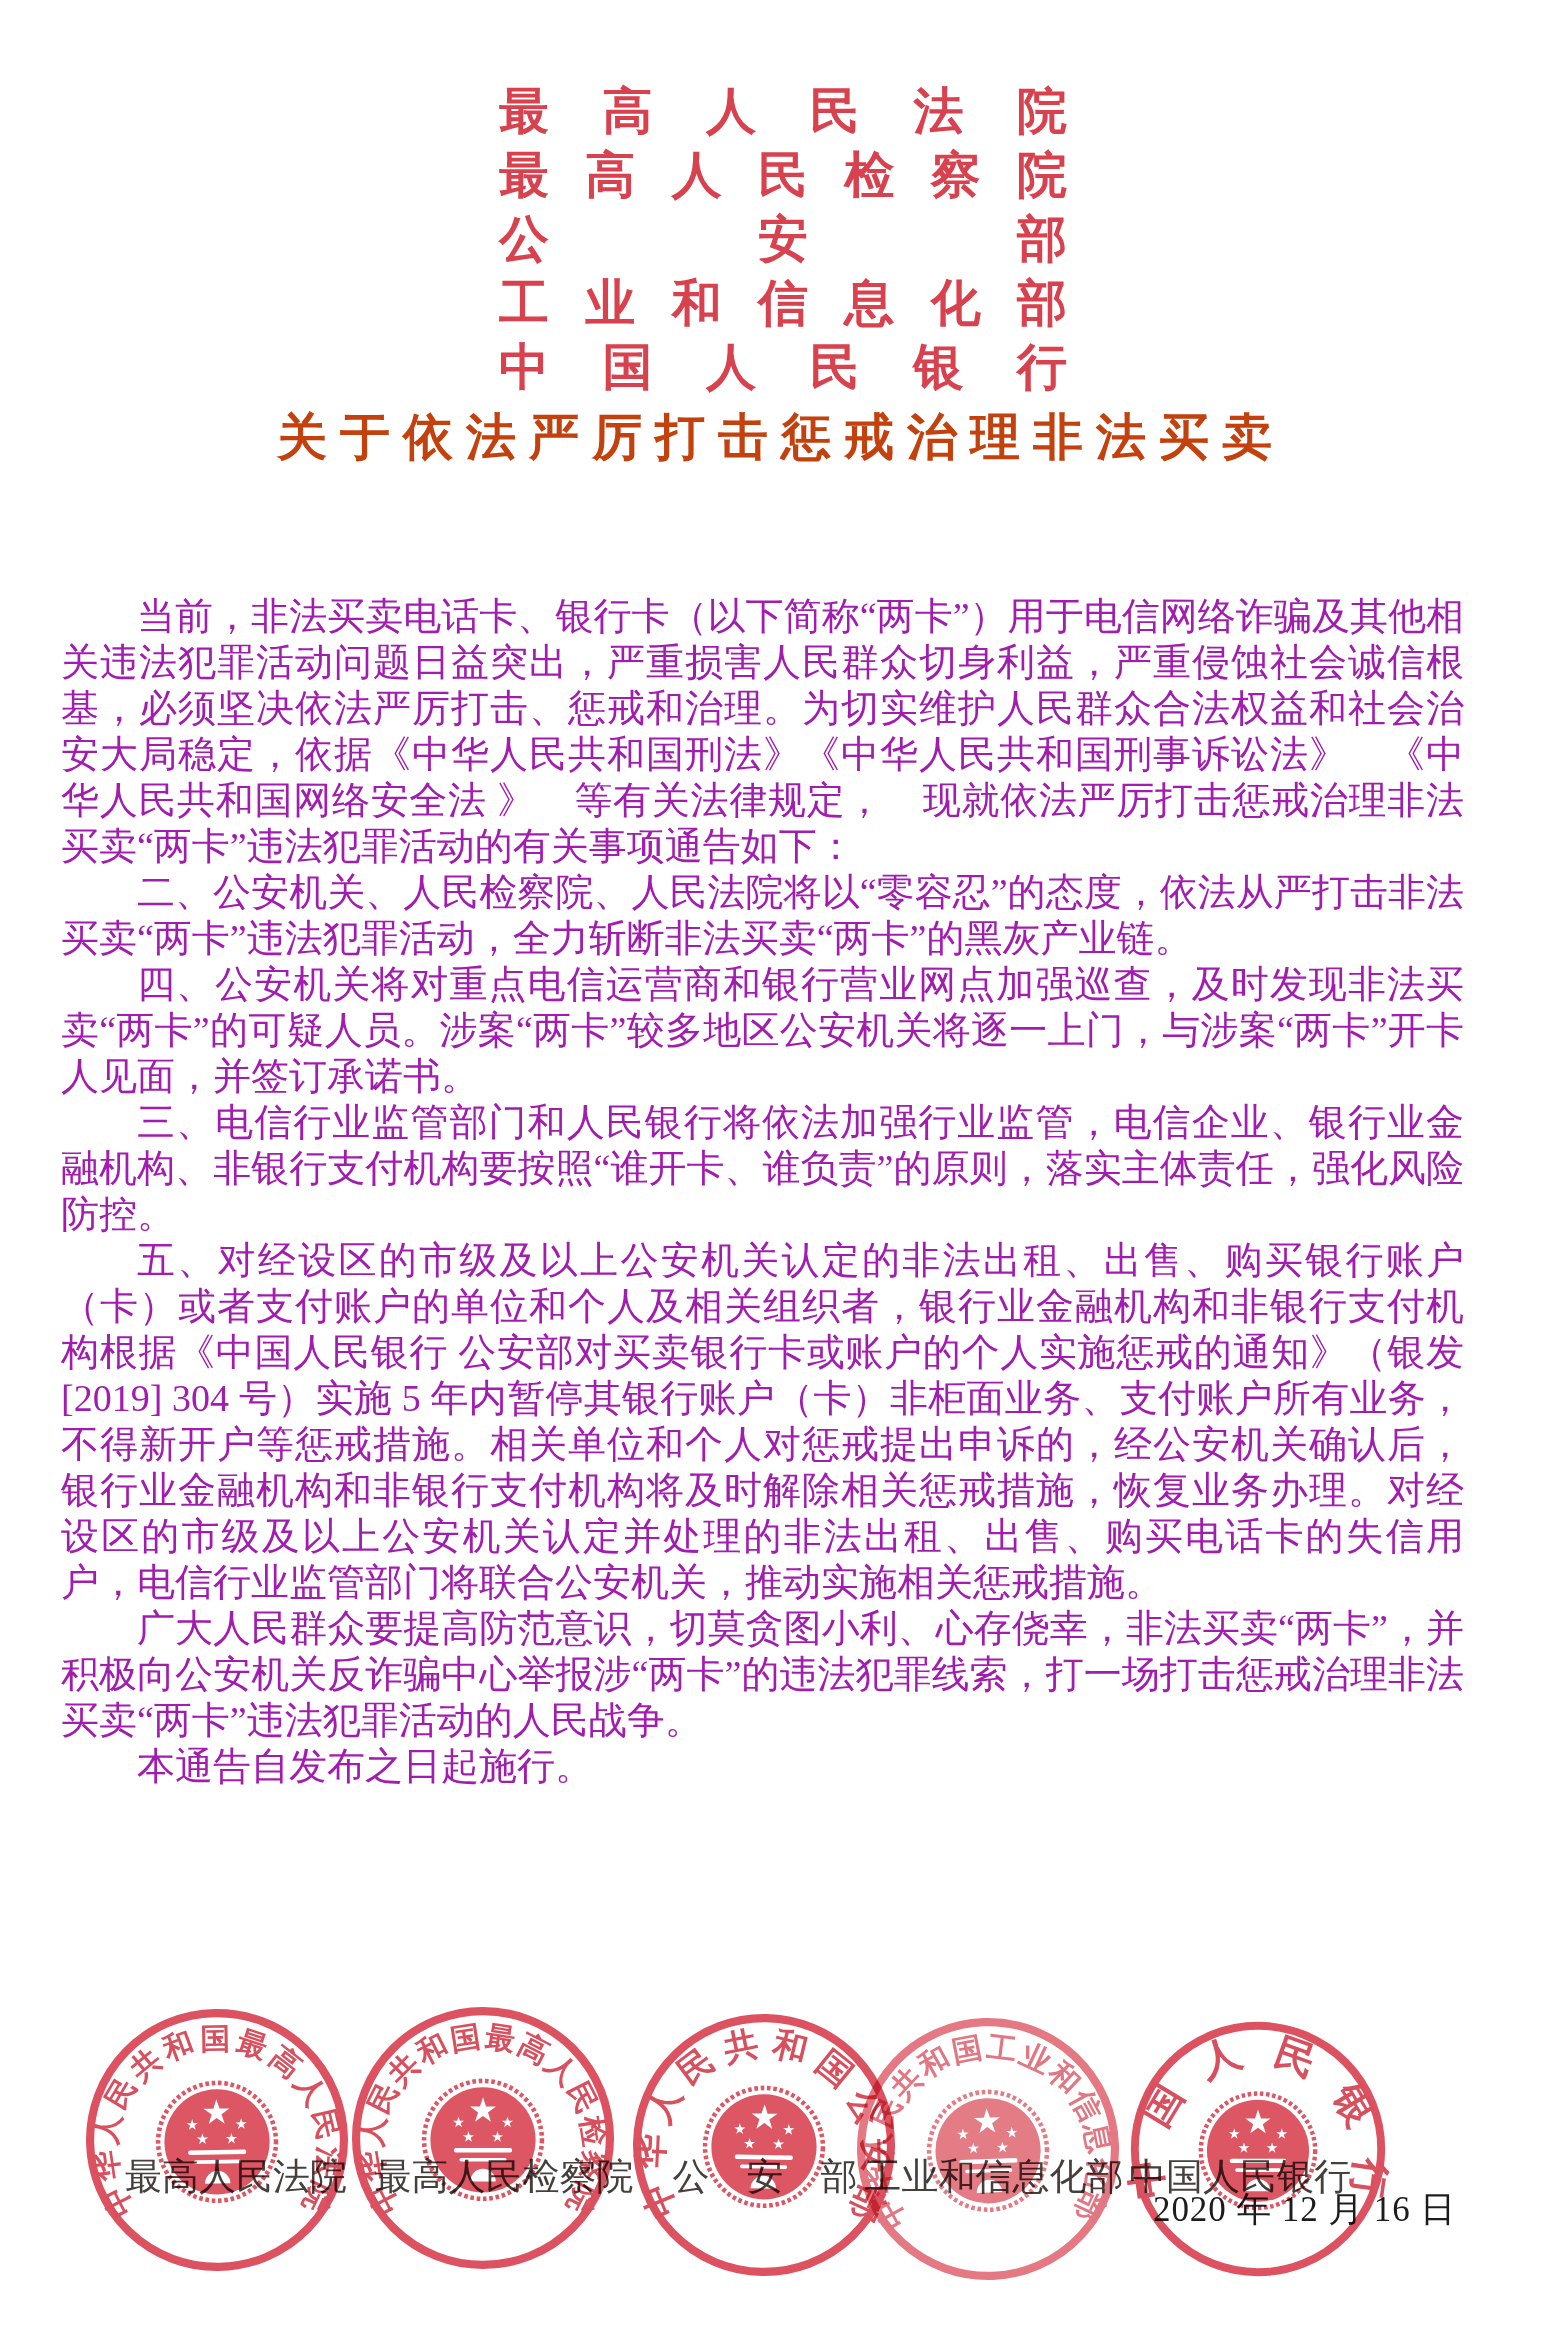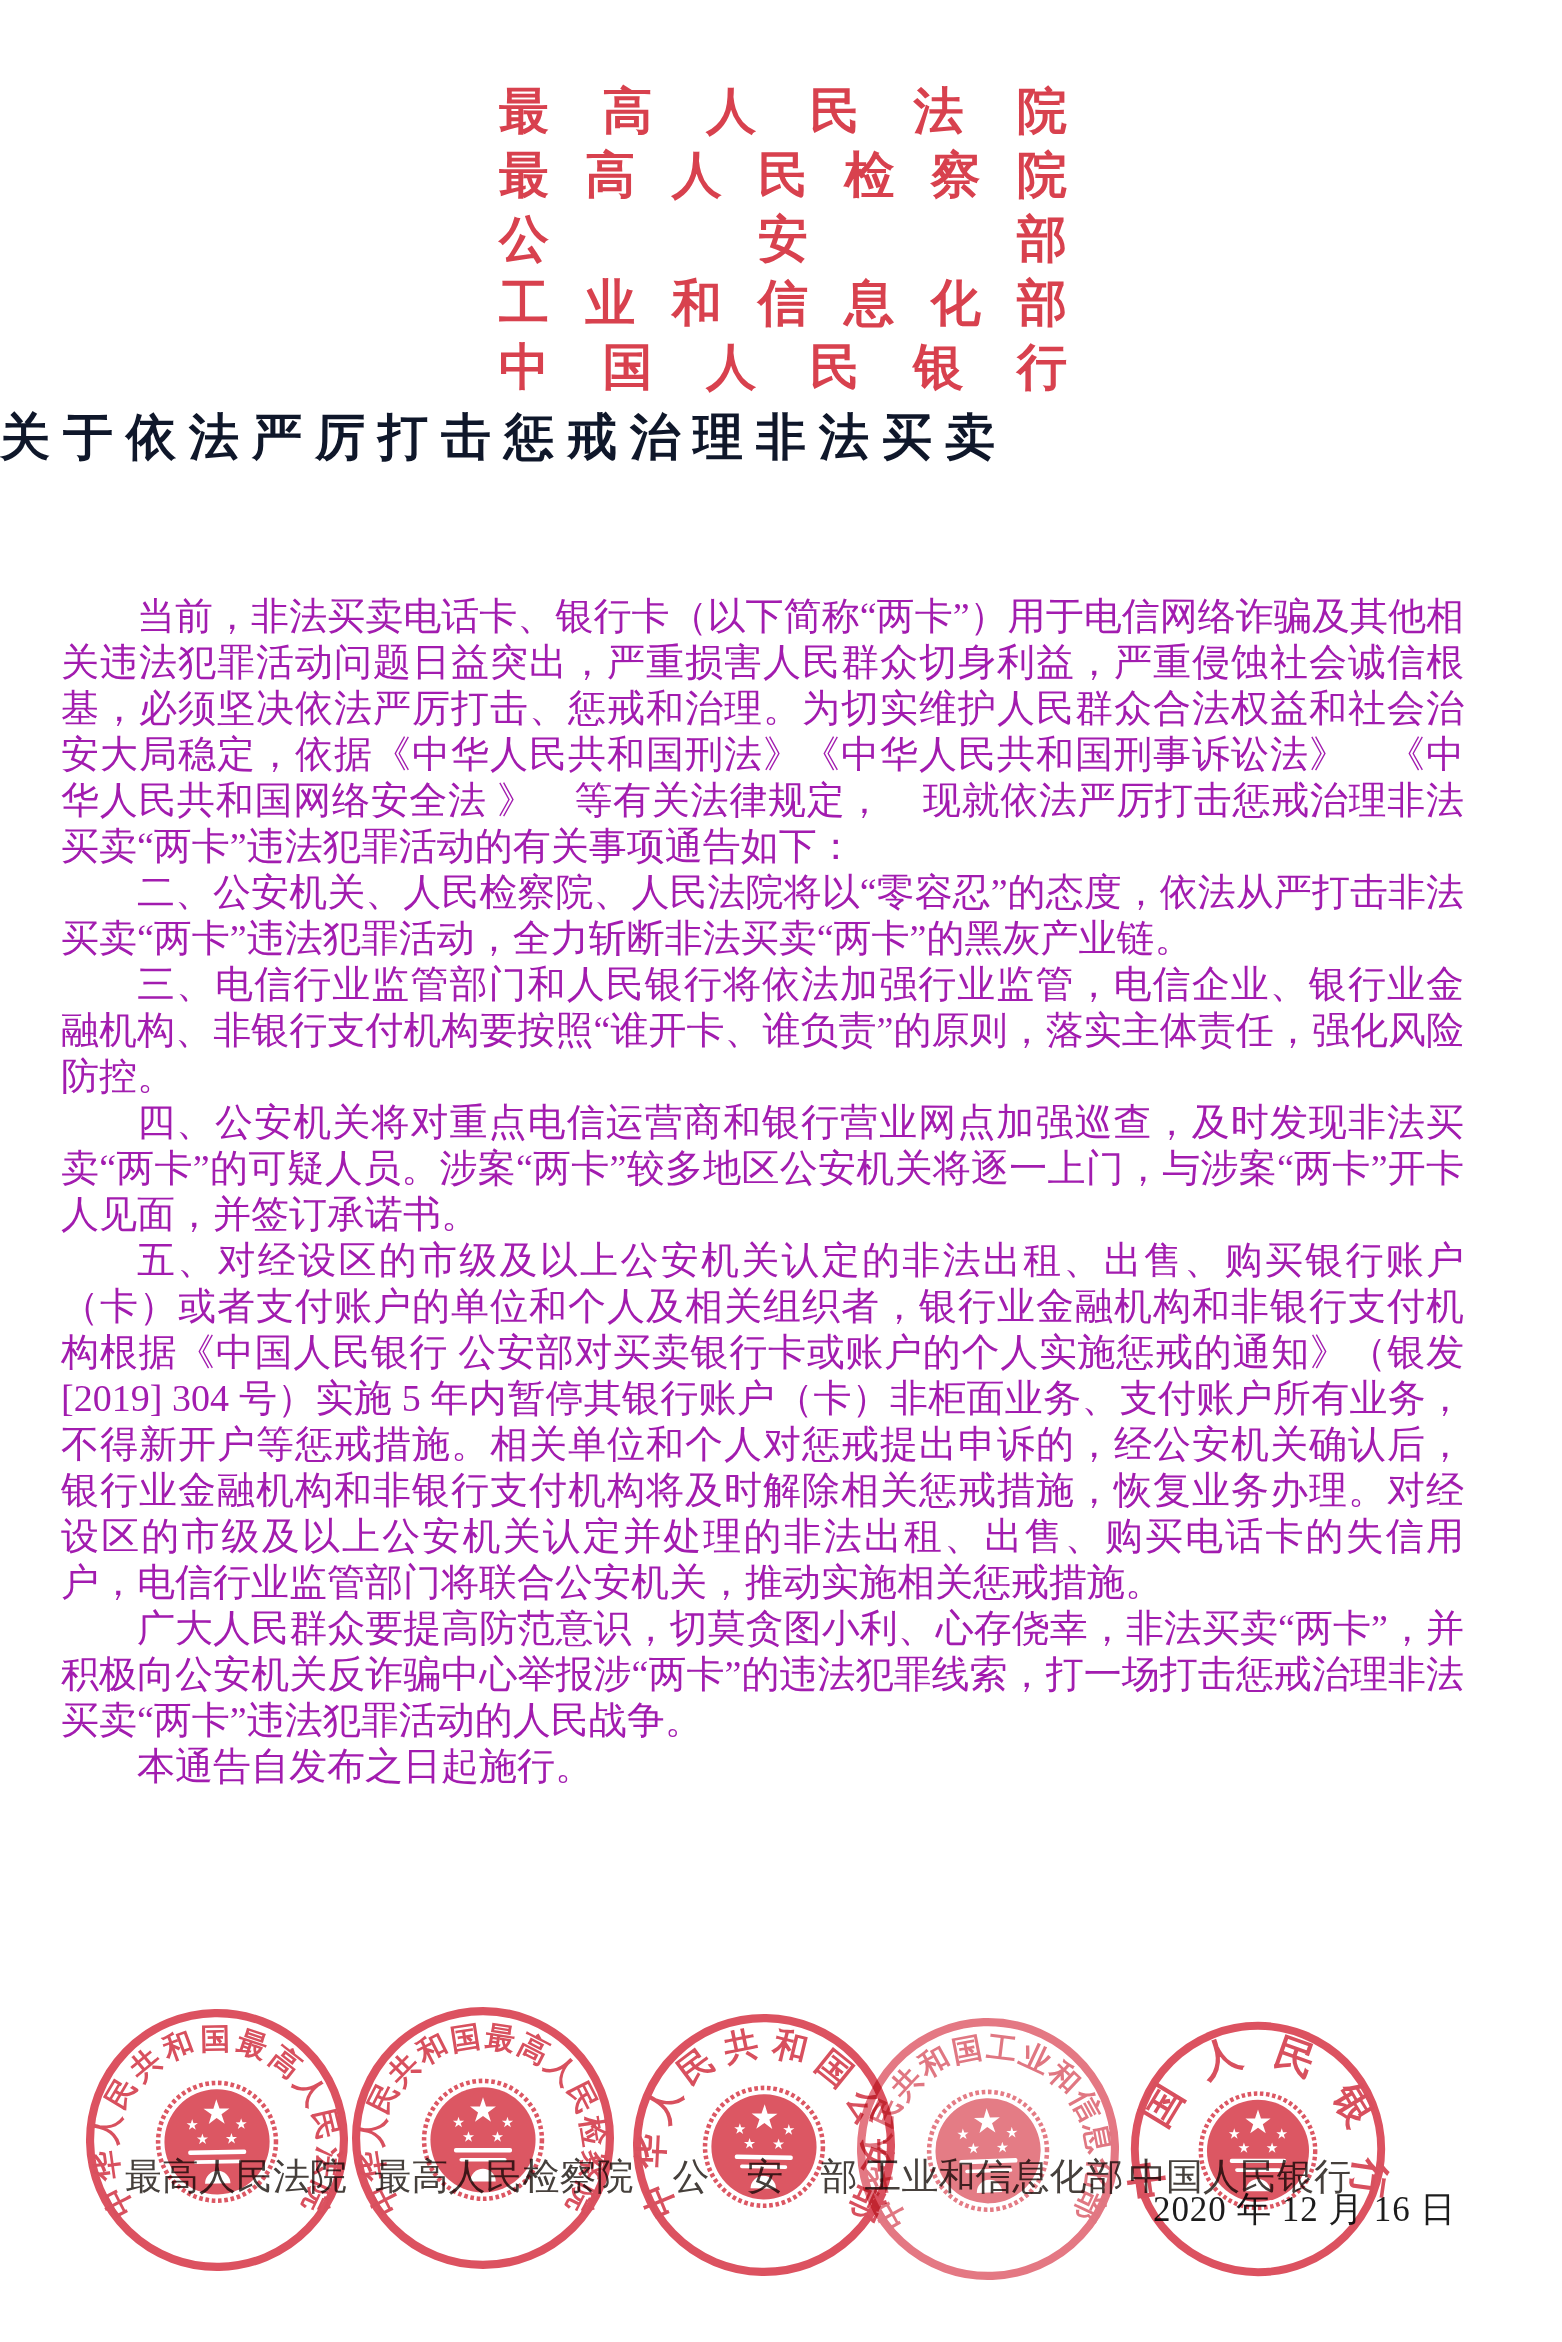--- a/index.html
+++ b/index.html
@@ -12,21 +12,21 @@
   }
   
   .agency-header{position:absolute;left:499px;top:79px;width:568px}
   .agency-line{
     display:flex;justify-content:space-between;
     height:64px;line-height:64px;
     font-size:50px;font-weight:bold;color:#d8414e;
   }
   .agency-line .jchar{display:block}
   
-  .doc-title{position:absolute;left:0;top:404px;width:1562px;color:#0f172a}
+  .doc-title{position:absolute;left:0;top:404px;width:1562px;text-align:center;color:#c2410c}
   .title-line{display:block;font-size:50px;font-weight:bold;letter-spacing:13px;line-height:66px;white-space:nowrap}
   
   .doc-body{position:absolute;left:61px;top:593px;width:1403px;color:#a21caf}
   .para{
     font-size:38px;line-height:46px;
     text-align:justify;text-justify:inter-ideograph;
     text-indent:2em;
   }
   
   .seal-area{position:absolute;left:0;top:2002px;width:1562px;height:341px}
@@ -104,22 +104,22 @@
     </div>
 </header>
 
 <h1 class="doc-title">
   <span class="title-line">关于依法严厉打击惩戒治理非法买卖</span>
 </h1>
 
 <main class="doc-body">
     <p class="para">当前，非法买卖电话卡、银行卡（以下简称“两卡”）用于电信网络诈骗及其他相关违法犯罪活动问题日益突出，严重损害人民群众切身利益，严重侵蚀社会诚信根基，必须坚决依法严厉打击、惩戒和治理。为切实维护人民群众合法权益和社会治安大局稳定，依据《中华人民共和国刑法》《中华人民共和国刑事诉讼法》　《中华人民共和国网络安全法 》　等有关法律规定，　现就依法严厉打击惩戒治理非法买卖“两卡”违法犯罪活动的有关事项通告如下：</p>
     <p class="para">二、公安机关、人民检察院、人民法院将以“零容忍”的态度，依法从严打击非法买卖“两卡”违法犯罪活动，全力斩断非法买卖“两卡”的黑灰产业链。</p>
+    <p class="para">四、公安机关将对重点电信运营商和银行营业网点加强巡查，及时发现非法买卖“两卡”的可疑人员。涉案“两卡”较多地区公安机关将逐一上门，与涉案“两卡”开卡人见面，并签订承诺书。</p>
     <p class="para">三、电信行业监管部门和人民银行将依法加强行业监管，电信企业、银行业金融机构、非银行支付机构要按照“谁开卡、谁负责”的原则，落实主体责任，强化风险防控。</p>
-    <p class="para">四、公安机关将对重点电信运营商和银行营业网点加强巡查，及时发现非法买卖“两卡”的可疑人员。涉案“两卡”较多地区公安机关将逐一上门，与涉案“两卡”开卡人见面，并签订承诺书。</p>
     <p class="para">五、对经设区的市级及以上公安机关认定的非法出租、出售、购买银行账户（卡）或者支付账户的单位和个人及相关组织者，银行业金融机构和非银行支付机构根据《中国人民银行 公安部对买卖银行卡或账户的个人实施惩戒的通知》（银发[2019] 304 号）实施 5 年内暂停其银行账户（卡）非柜面业务、支付账户所有业务，不得新开户等惩戒措施。相关单位和个人对惩戒提出申诉的，经公安机关确认后，银行业金融机构和非银行支付机构将及时解除相关惩戒措施，恢复业务办理。对经设区的市级及以上公安机关认定并处理的非法出租、出售、购买电话卡的失信用户，电信行业监管部门将联合公安机关，推动实施相关惩戒措施。</p>
     <p class="para">广大人民群众要提高防范意识，切莫贪图小利、心存侥幸，非法买卖“两卡”，并积极向公安机关反诈骗中心举报涉“两卡”的违法犯罪线索，打一场打击惩戒治理非法买卖“两卡”违法犯罪活动的人民战争。</p>
     <p class="para">本通告自发布之日起施行。</p>
   </main>
 
 <section class="seal-area" id="seal-layer">
   <div class="agency-sign sign-1">最高人民法院</div>
   <div class="agency-sign sign-2">最高人民检察院</div>
   <div class="agency-sign sign-3">公　安　部</div>
   <div class="agency-sign sign-4">工业和信息化部</div>

